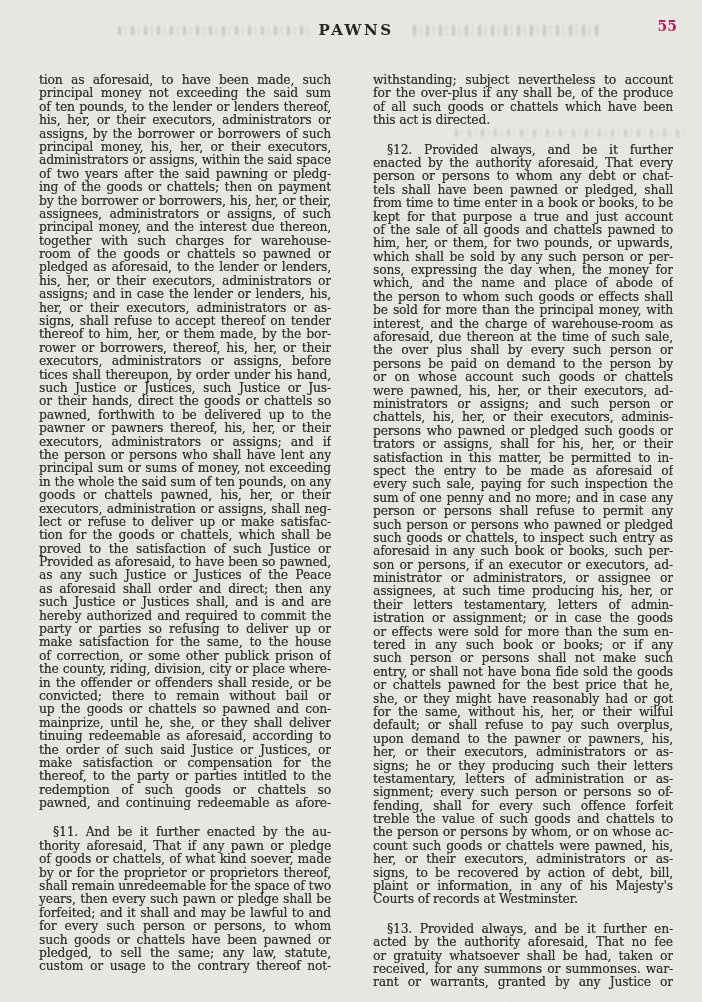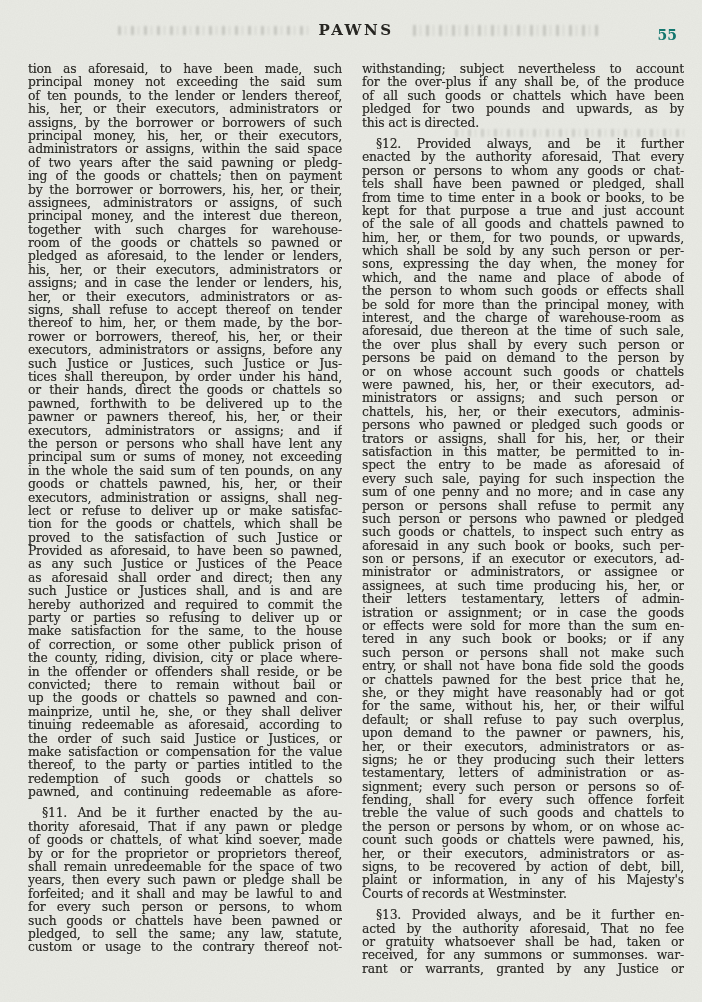--- a/index.html
+++ b/index.html
@@ -31,24 +31,24 @@
     top:3px;
     text-align:center;
     font-weight:bold;
     font-size:15px;
     letter-spacing:2.5px;
     color:#23221e;
   }
   .page-number{
     position:absolute;
     right:12px;
-    top:9px;
+    top:0;
     font-weight:bold;
     font-size:14px;
-    color:#0f766e;
+    color:#be185d;
   }
   .artifact{
     position:absolute;
     opacity:.38;
     filter:blur(1.1px);
     background:repeating-linear-gradient(90deg,
       #8f9089 0px,#8f9089 3px, transparent 3px, transparent 7px,
       #a3a49c 7px,#a3a49c 8px, transparent 8px, transparent 13px);
     pointer-events:none;
   }
@@ -61,21 +61,21 @@
     align-items:flex-start;
   }
   .column{
     font-size:12.2px;
     line-height:13.4px;
     letter-spacing:-0.1px;
     text-shadow:0.25px 0.25px 0 rgba(40,38,32,.55);
   }
   .column.left{width:324px;}
   .column.right{width:332px;}
-  .paragraph{margin:5px;}
+  .paragraph{margin:16px;}
   .paragraph.indent{margin-top:8px;}
   .paragraph.indent .line:first-child{text-indent:14px;}
   .line{
     text-align:justify;
     text-align-last:justify;
     white-space:normal;
     overflow:hidden;
     height:13.4px;
   }
   .line.endline{
@@ -119,22 +119,22 @@
           <div class="line">together with such charges for warehouse-</div>
           <div class="line">room of the goods or chattels so pawned or</div>
           <div class="line">pledged as aforesaid, to the lender or lenders,</div>
           <div class="line">his, her, or their executors, administrators or</div>
           <div class="line">assigns; and in case the lender or lenders, his,</div>
           <div class="line">her, or their executors, administrators or as-</div>
           <div class="line">signs, shall refuse to accept thereof on tender</div>
           <div class="line">thereof to him, her, or them made, by the bor-</div>
           <div class="line">rower or borrowers, thereof, his, her, or their</div>
           <div class="line">executors, administrators or assigns, before any</div>
+          <div class="line">tices shall thereupon, by order under his hand,</div>
           <div class="line">such Justice or Justices, such Justice or Jus-</div>
-          <div class="line">tices shall thereupon, by order under his hand,</div>
           <div class="line">or their hands, direct the goods or chattels so</div>
           <div class="line">pawned, forthwith to be delivered up to the</div>
           <div class="line">pawner or pawners thereof, his, her, or their</div>
           <div class="line">executors, administrators or assigns; and if</div>
           <div class="line">the person or persons who shall have lent any</div>
           <div class="line">principal sum or sums of money, not exceeding</div>
           <div class="line">in the whole the said sum of ten pounds, on any</div>
           <div class="line">goods or chattels pawned, his, her, or their</div>
           <div class="line">executors, administration or assigns, shall neg-</div>
           <div class="line">lect or refuse to deliver up or make satisfac-</div>
@@ -172,27 +172,26 @@
           <div class="line">such goods or chattels have been pawned or</div>
           <div class="line">pledged, to sell the same; any law, statute,</div>
           <div class="line">custom or usage to the contrary thereof not-</div>
         </div>
       </div>
     <div class="column right">
         <div class="paragraph">
           <div class="line">withstanding; subject nevertheless to account</div>
           <div class="line">for the over-plus if any shall be, of the produce</div>
           <div class="line">of all such goods or chattels which have been</div>
-          <div class="line">pledged for two pounds and upwards, as by</div>
           <div class="line endline">this act is directed.</div>
         </div>
         <div class="paragraph indent">
           <div class="line">§12. Provided always, and be it further</div>
           <div class="line">enacted by the authority aforesaid, That every</div>
-          <div class="line">person or persons to whom any goods or chat-</div>
+          <div class="line">person or persons to whom any debt or chat-</div>
           <div class="line">tels shall have been pawned or pledged, shall</div>
           <div class="line">from time to time enter in a book or books, to be</div>
           <div class="line">kept for that purpose a true and just account</div>
           <div class="line">of the sale of all goods and chattels pawned to</div>
           <div class="line">him, her, or them, for two pounds, or upwards,</div>
           <div class="line">which shall be sold by any such person or per-</div>
           <div class="line">sons, expressing the day when, the money for</div>
           <div class="line">which, and the name and place of abode of</div>
           <div class="line">the person to whom such goods or effects shall</div>
           <div class="line">be sold for more than the principal money, with</div>

